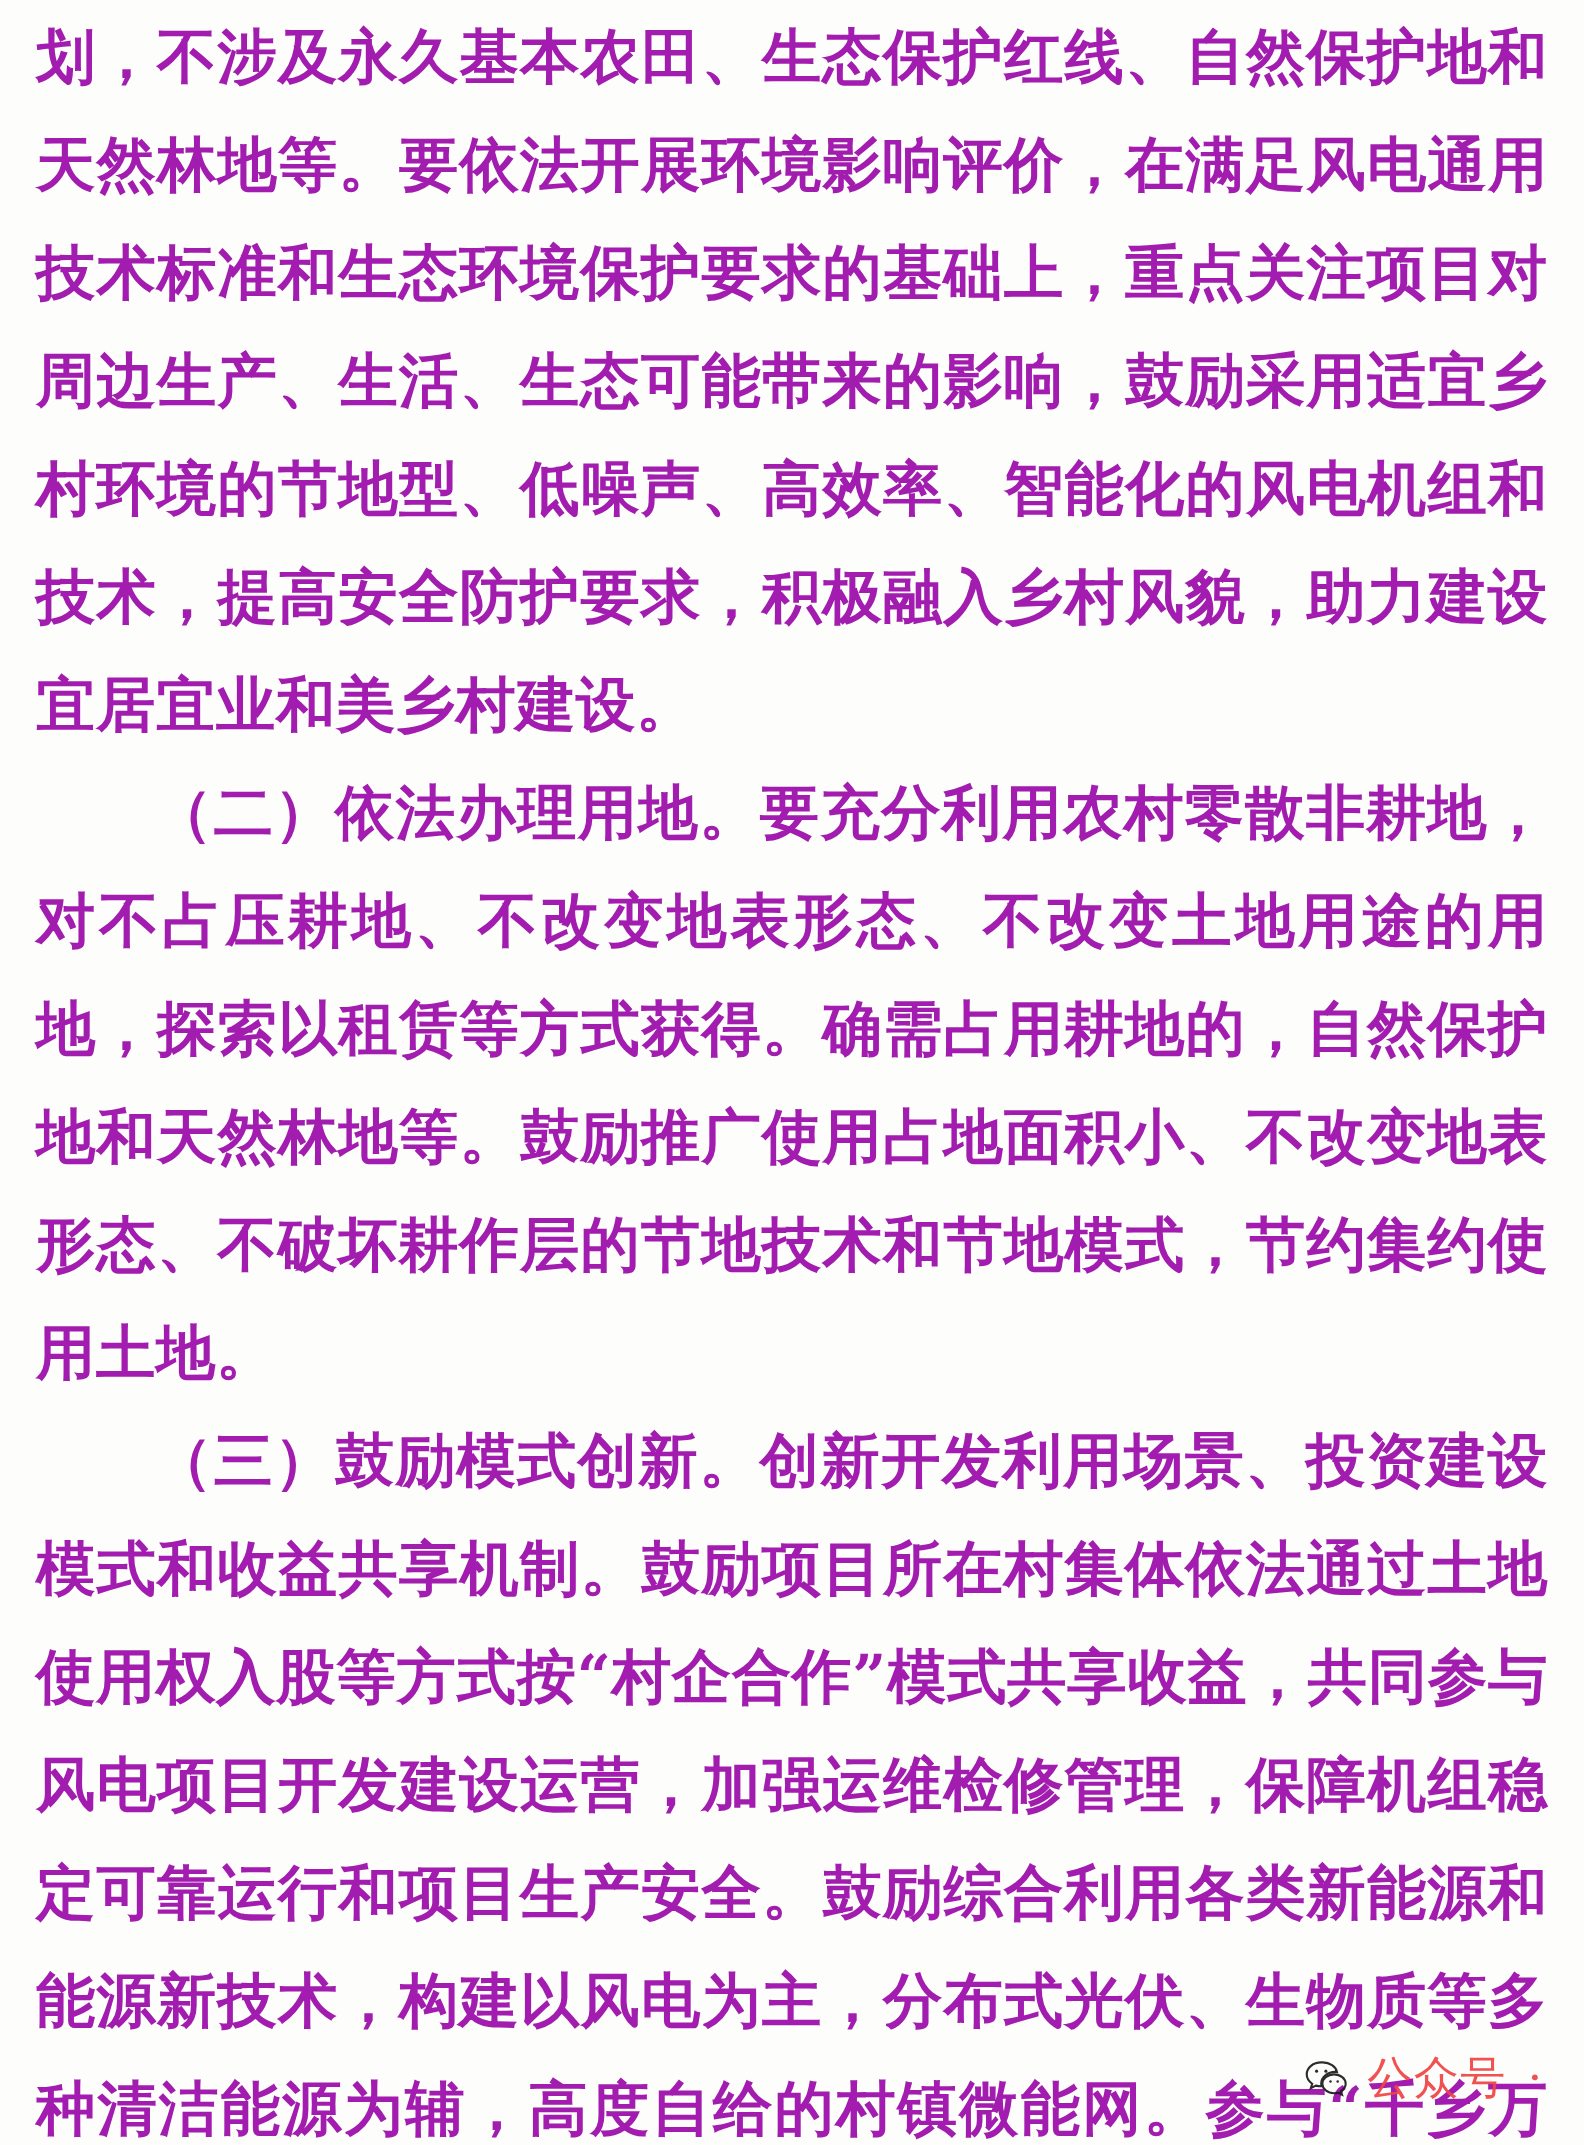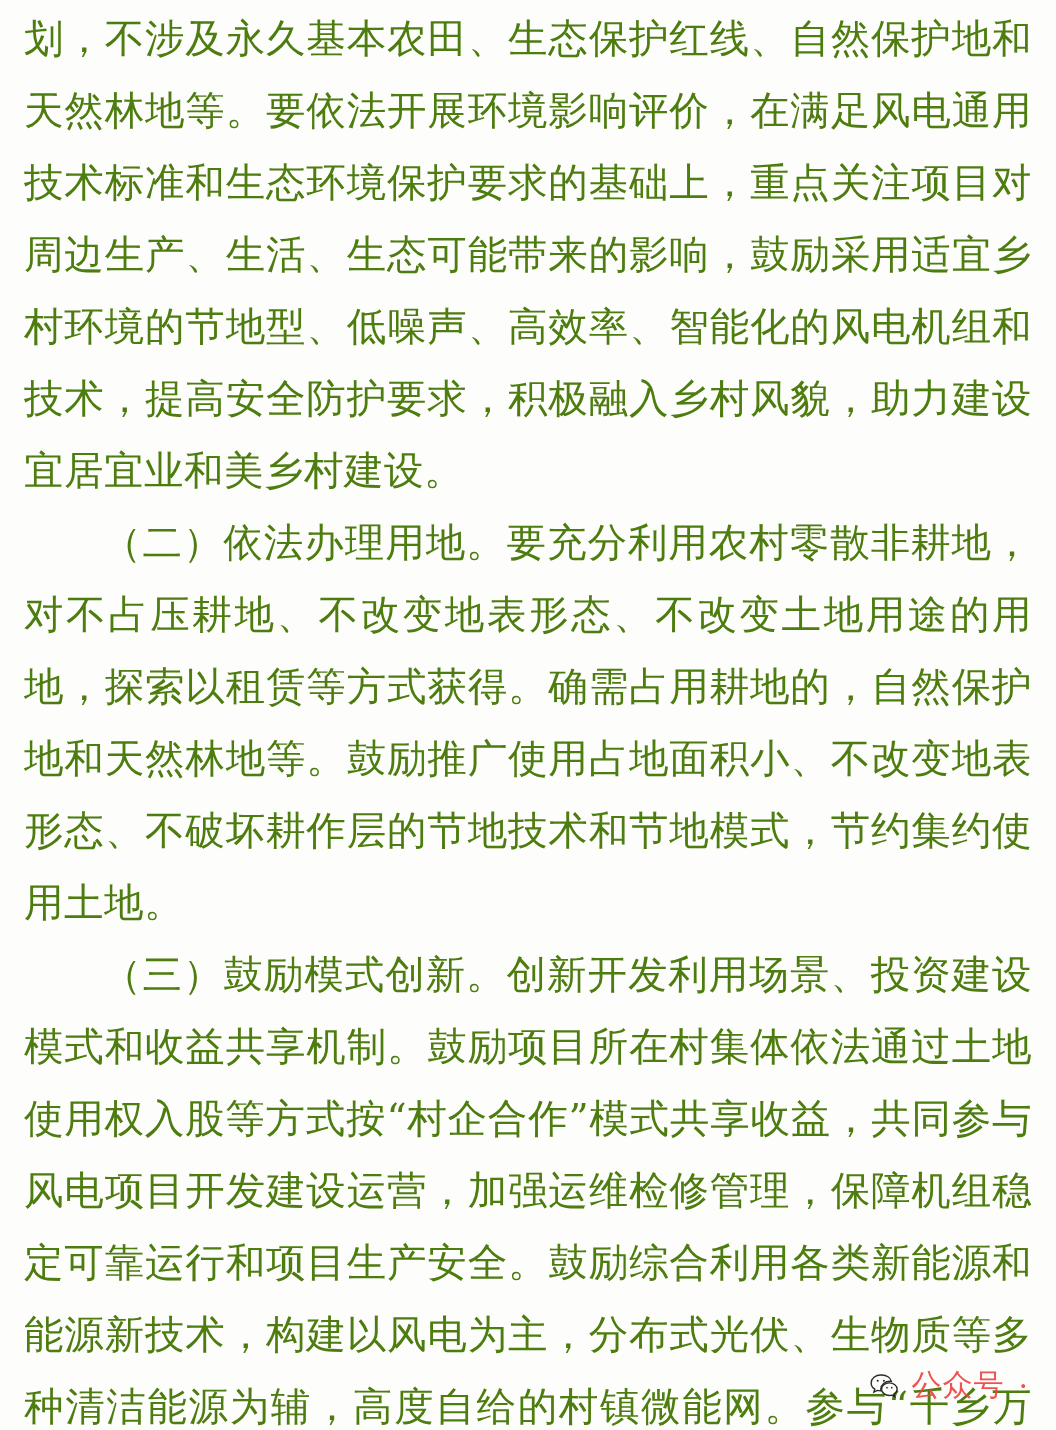--- a/index.html
+++ b/index.html
@@ -28,22 +28,22 @@
     top: 2px;
     width: 1008px;
   }
   p.para {
     margin: 0;
     font-size: 39.5px;
     line-height: 72px;
     letter-spacing: 0.5px;
     text-align: justify;
     text-justify: inter-character;
-    color: #4d7c0f;
-    font-weight: 400;
+    color: #a21caf;
+    font-weight: 700;
     text-indent: 0;
   }
   p.indent {
     text-indent: 78px;
   }
   .watermark {
     position: absolute;
     right: 26px;
     bottom: 24px;
     display: flex;

